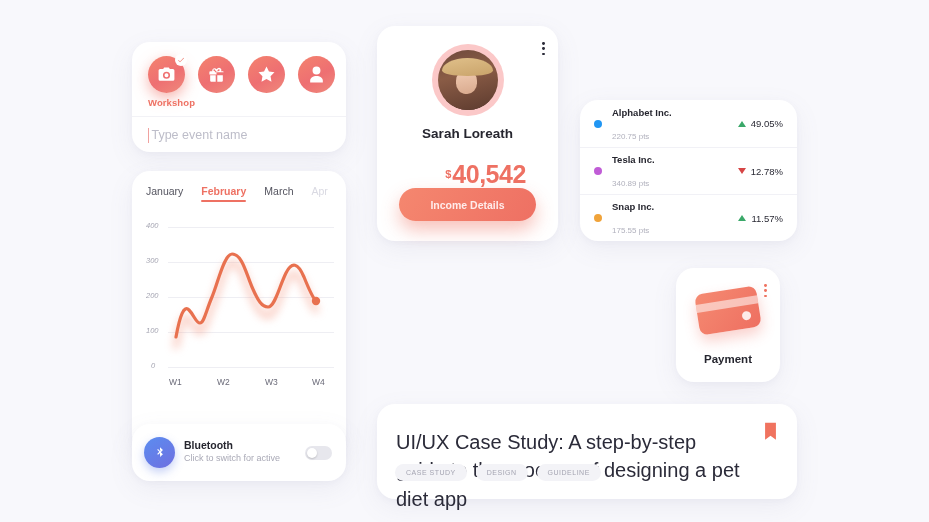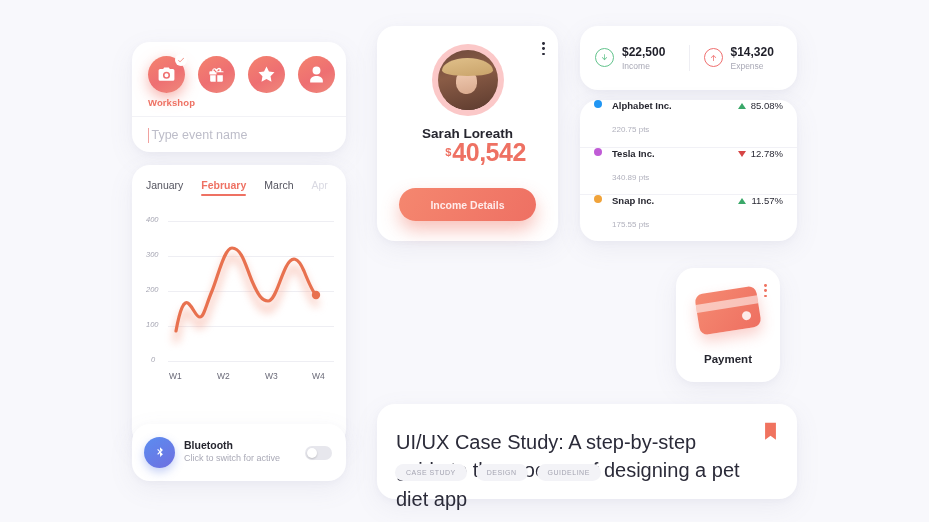--- a/index.html
+++ b/index.html
@@ -41,21 +41,21 @@
   }
   .divider-soft { position:absolute; left:0; right:0; height:1px; background:#f2f2f6; }
   #ev-div { top: 74px; }
   .event-input-wrap { position: absolute; left: 16px; top: 80px; right: 14px; height: 26px; display:flex; align-items:center; }
   .caret { width: 1.5px; height: 15px; background: #f0a2a0; margin-right: 2px; }
   .event-input { border: none; outline: none; font-size: 12.5px; color: #a9a9b8;
                  font-family: "Liberation Sans", sans-serif; background: transparent; width: 100%; }
   .event-input::placeholder { color: #bdbdc9; }
 
   
-  #card-chart { left: 132px; top: 165px; width: 214px; height: 282px; overflow: hidden; }
+  #card-chart { left: 132px; top: 171px; width: 214px; height: 282px; overflow: hidden; }
   .month-tabs { position: absolute; left: 14px; top: 14px; right: 0; display: flex; gap: 18px; font-size: 10.5px; }
   .month-tab { color: #54545f; white-space: nowrap; position: relative; padding-bottom: 5px; }
   .month-tab.on { color: #ee7163; font-weight: bold; }
   .month-tab.on::after {
     content: ""; position: absolute; left: 0; right: 0; bottom: 0; height: 2.2px;
     background: #ee7163; border-radius: 2px;
   }
   .month-tab.faded { color: #d9d9e2; }
   .chart-area { position: absolute; left: 0; top: 44px; width: 214px; height: 180px; }
   .ylab { position: absolute; font-size: 7.5px; color: #a5a5b2; font-style: italic; }
@@ -86,21 +86,21 @@
     position: absolute; left: 50%; transform: translateX(-50%); top: 18px;
     width: 72px; height: 72px; border-radius: 50%;
     background: #fbc8c8; display:flex; align-items:center; justify-content:center;
   }
   .avatar-photo {
     width: 60px; height: 60px; border-radius: 50%; overflow: hidden; position: relative;
     background: linear-gradient(165deg,#6e4a3c 0%, #8a5c46 40%, #5c3a2e 100%);
   }
   .pf-name { position: absolute; left: 0; right: 0; top: 100px; text-align: center;
              font-size: 13.5px; font-weight: bold; color: #26262f; }
-  .pf-amount { position: absolute; left: 0; right: 0; top: 112px; text-align: center;
+  .pf-amount { position: absolute; left: 0; right: 0; top: 134px; text-align: center;
                color: #ee7163; font-weight: bold; padding-left: 36px; }
   .pf-amount .cur { font-size: 11px; vertical-align: 5px; margin-right: 1px; }
   .pf-amount .val { font-size: 25px; letter-spacing: -.5px; }
   .acct-btn {
     position: absolute; left: 22px; right: 22px; top: 162px; height: 33px; border-radius: 18px;
     background: linear-gradient(120deg, #f5876f 0%, #ee7063 100%);
     color: #ffeceb; font-size: 10.5px; font-weight: bold;
     display: flex; align-items: center; justify-content: center;
     box-shadow: 0 9px 18px rgba(240,120,105,0.45); border: none; cursor: pointer;
     font-family: "Liberation Sans", sans-serif;
@@ -113,21 +113,21 @@
   .stat-ico { width: 19px; height: 19px; border-radius: 50%; border: 1.3px solid #62c38c;
               display: flex; align-items: center; justify-content: center; margin-right: 8px; flex: none; }
   .stat-ico.exp { border-color: #ef6f6f; }
   .stat-ico svg { width: 9px; height: 9px; fill: #62c38c; }
   .stat-ico.exp svg { fill: #ef6f6f; }
   .stat-val { font-size: 12px; font-weight: bold; color: #1f1f29; line-height: 1.2; }
   .stat-lbl { font-size: 8.5px; color: #a9a9b6; margin-top: 1px; }
 
   
   #card-stocks { left: 580px; top: 100px; width: 217px; height: 141px; }
-  .stock-row { position: relative; height: 47px; display: flex; align-items: flex-start; padding: 0 14px; }
+  .stock-row { position: relative; height: 47px; display: flex; align-items: center; padding: 0 14px; }
   .stock-row + .stock-row { border-top: 1px solid #f1f1f6; }
   .dot { width: 8px; height: 8px; border-radius: 50%; flex: none; margin-right: 10px; }
   .stock-name { font-size: 9.5px; font-weight: bold; color: #26262f; }
   .stock-pts { font-size: 8px; color: #b1b1bd; margin-top: 14px; }
   .stock-pct { margin-left: auto; display: flex; align-items: center; font-size: 9.5px; color: #2a2a35; }
   .tri { width: 0; height: 0; margin-right: 5px; }
   .tri.up { border-left: 4px solid transparent; border-right: 4px solid transparent; border-bottom: 6px solid #3aa869; }
   .tri.down { border-left: 4px solid transparent; border-right: 4px solid transparent; border-top: 6px solid #d64545; }
 
   
@@ -298,55 +298,31 @@
           <span class="pf-hat"></span>
       </div>
     </div>
     <div class="pf-name">Sarah Loreath</div>
     <div class="pf-amount">
       <span class="cur">$</span><span class="val">40,542</span>
     </div>
     <button class="acct-btn">Income Details</button>
   </div>
 
-  <div class="card" id="card-stats">
-    <div class="stat">
-      <span class="stat-ico">
-        <svg viewBox="0 0 24 24">
-            <path d="M11 3h2v12.2l4.6-4.6 1.4 1.4L12 19l-7-7 1.4-1.4 4.6 4.6z"></path>
-          </svg>
-      </span>
-      <span>
-        <span class="stat-val" style="display:block">$22,500</span>
-        <span class="stat-lbl" style="display:block">Income</span>
-      </span>
-    </div>
-    <div class="stat">
-      <span class="stat-ico exp">
-        <svg viewBox="0 0 24 24">
-            <path d="M13 21h-2V8.8l-4.6 4.6L5 12l7-7 7 7-1.4 1.4L13 8.8z"></path>
-          </svg>
-      </span>
-      <span>
-        <span class="stat-val" style="display:block">$14,320</span>
-        <span class="stat-lbl" style="display:block">Expense</span>
-      </span>
-    </div>
-  </div>
 
   <div class="card" id="card-stocks">
     <div class="stock-row">
       <span class="dot" style="background:#2196f3"></span>
       <span>
         <span class="stock-name" style="display:block">Alphabet Inc.</span>
         <span class="stock-pts" style="display:block">220.75 pts</span>
       </span>
       <span class="stock-pct">
         <span class="tri up"></span>
-        <span>85.08%</span>
+        <span>49.05%</span>
       </span>
     </div>
     <div class="stock-row">
       <span class="dot" style="background:#c05cd6"></span>
       <span>
         <span class="stock-name" style="display:block">Tesla Inc.</span>
         <span class="stock-pts" style="display:block">340.89 pts</span>
       </span>
       <span class="stock-pct">
         <span class="tri down"></span>

